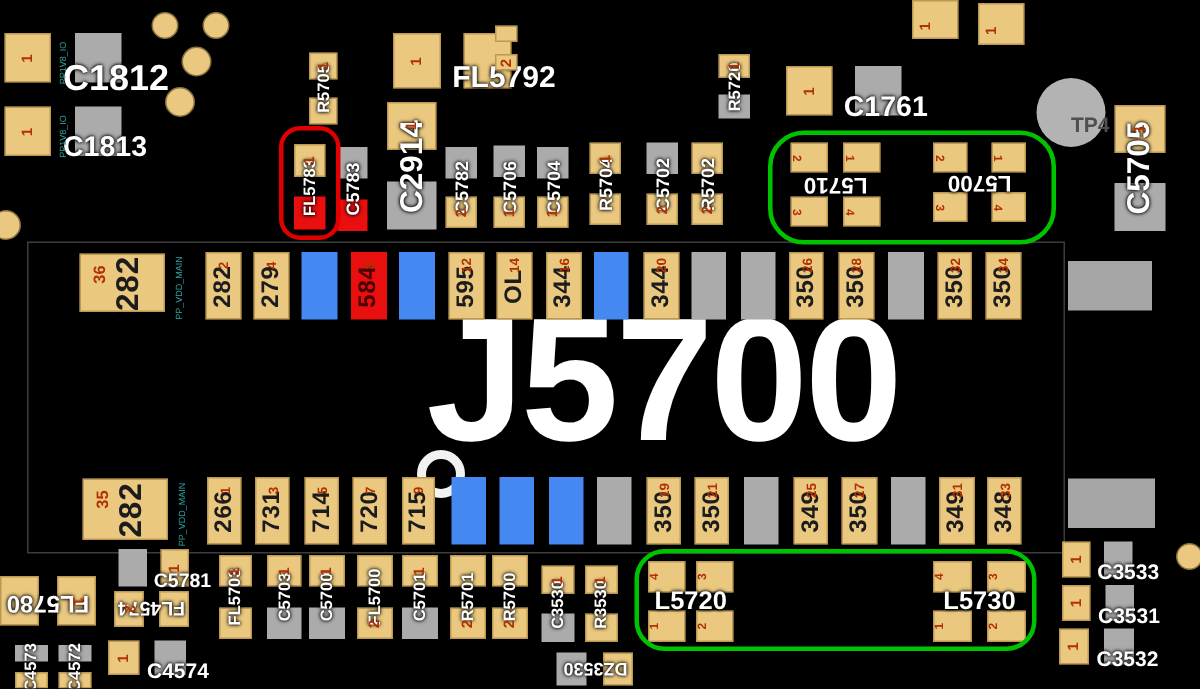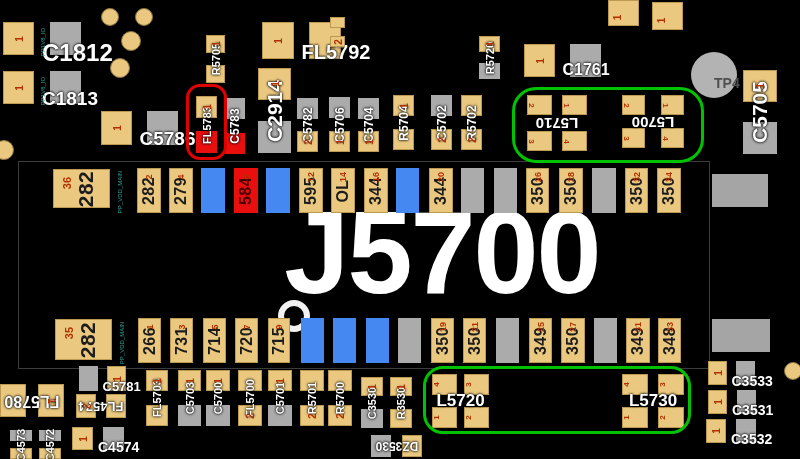--- a/index.html
+++ b/index.html
@@ -148,36 +148,30 @@
       <div class="mark" style="font-size: 10px; color: rgb(179, 48, 0); top: 50%; left: 16px; transform: translate(-50%, -50%) rotate(-90deg);">1</div>
       <div class="net" style="left: 26px; top: 50%; color: rgb(47, 163, 163);">PP1V8_IO</div>
     </div>
     <div class="abs" style="left: 3px; top: 71px; width: 78px; height: 33px; z-index: 3;">
       <div class="pad tanpad" style="left: 0px; top: 0px; width: 31px; height: 33px; background: rgb(234, 200, 127);"></div>
       <div class="pad" style="left: 47px; top: 0px; width: 31px; height: 33px; background: rgb(171, 171, 171);"></div>
       <div class="clabel" style="font-size: 19px;">C1813</div>
       <div class="mark" style="font-size: 10px; color: rgb(179, 48, 0); top: 50%; left: 16px; transform: translate(-50%, -50%) rotate(-90deg);">1</div>
       <div class="net" style="left: 26px; top: 50%; color: rgb(47, 163, 163);">PP1V8_IO</div>
     </div>
-    <div class="abs" style="left: 101px; top: 111px; width: 77px; height: 34px; z-index: 3;">
-      <div class="pad tanpad" style="left: 0px; top: 0px; width: 31px; height: 34px; background: rgb(234, 200, 127);"></div>
-      <div class="pad" style="left: 46px; top: 0px; width: 31px; height: 34px; background: rgb(171, 171, 171);"></div>
-      <div class="clabel" style="font-size: 19px;">C5786</div>
-      <div class="mark" style="font-size: 10px; color: rgb(179, 48, 0); top: 50%; left: 16px; transform: translate(-50%, -50%) rotate(-90deg);">1</div>
-    </div>
     <div class="abs" style="left: 262px; top: 22px; width: 79px; height: 37px; z-index: 3;">
       <div class="pad tanpad" style="left: 0px; top: 0px; width: 32px; height: 37px; background: rgb(234, 200, 127);"></div>
       <div class="pad tanpad" style="left: 47px; top: 0px; width: 32px; height: 37px; background: rgb(234, 200, 127);"></div>
       <div class="clabel" style="font-size: 20px;">FL5792</div>
       <div class="mark" style="font-size: 10px; color: rgb(179, 48, 0); top: 50%; left: 16px; transform: translate(-50%, -50%) rotate(-90deg);">1</div>
     </div>
     <div class="abs" style="left: 524px; top: 44px; width: 77px; height: 33px; z-index: 3;">
       <div class="pad tanpad" style="left: 0px; top: 0px; width: 31px; height: 33px; background: rgb(234, 200, 127);"></div>
       <div class="pad" style="left: 46px; top: 0px; width: 31px; height: 33px; background: rgb(171, 171, 171);"></div>
-      <div class="clabel" style="font-size: 16px;">C1761</div>
+      <div class="clabel" style="font-size: 19px;">C1761</div>
       <div class="mark" style="font-size: 10px; color: rgb(179, 48, 0); top: 50%; left: 16px; transform: translate(-50%, -50%) rotate(-90deg);">1</div>
     </div>
     <div class="abs" style="left: 206px; top: 35px; width: 19px; height: 48px; z-index: 3;">
       <div class="pad tanpad" style="left: 0px; top: 0px; width: 19px; height: 18px; background: rgb(234, 200, 127);"></div>
       <div class="pad tanpad" style="left: 0px; top: 30px; width: 19px; height: 18px; background: rgb(234, 200, 127);"></div>
       <div class="clabel" style="font-size: 11px; transform: translate(-50%, -50%) rotate(-90deg);">R5705</div>
       <div class="mark" style="font-size: 10px; color: rgb(179, 48, 0); left: 50%; top: 9px; transform: translate(-50%, -50%) rotate(-90deg);">1</div>
     </div>
     <div class="abs" style="left: 258px; top: 68px; width: 33px; height: 85px; z-index: 3;">
       <div class="pad tanpad" style="left: 0px; top: 0px; width: 33px; height: 32px; background: rgb(234, 200, 127);"></div>

